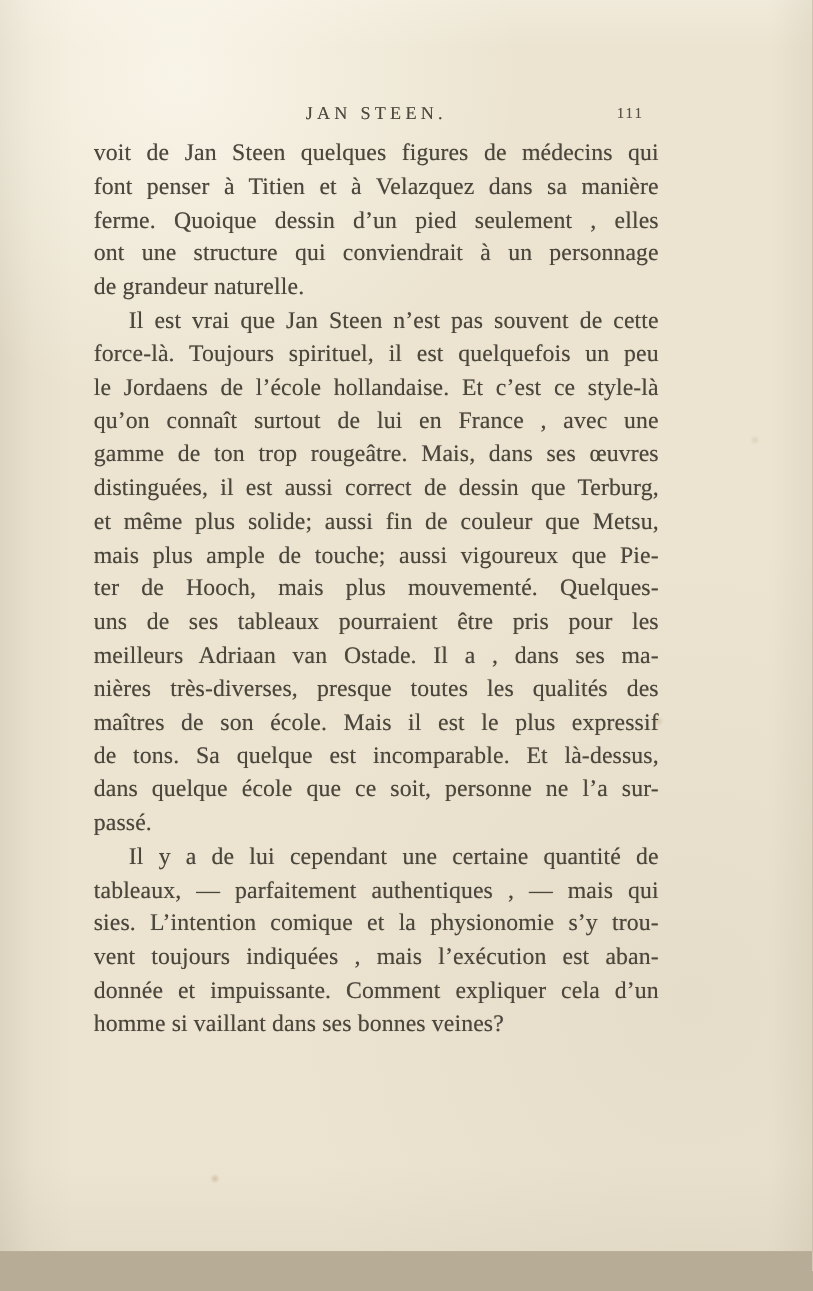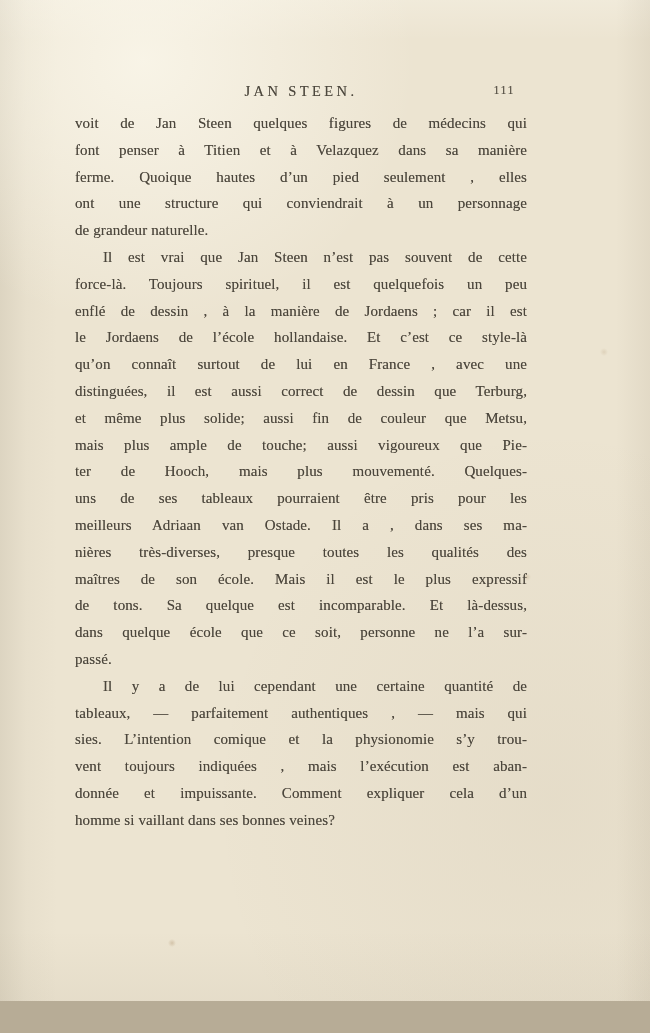--- a/index.html
+++ b/index.html
@@ -31,21 +31,21 @@
     text-shadow:0 0 0.5px rgba(80,72,60,0.55);
   }
   .page-number{
     position:absolute;right:12px;top:0;
     font-size:12px;letter-spacing:1.5px;
     color:#555046;
     text-shadow:0 0 0.5px rgba(80,72,60,0.5);
   }
   .text-block{
     position:absolute;left:75px;top:110px;width:452px;
-    font-size:15px;
+    font-size:19px;
     letter-spacing:0.1px;
     text-shadow:0 0 0.55px rgba(78,70,58,0.55);
   }
   .para{margin:0;}
   .line{
     height:26.8px;line-height:26.8px;
     overflow:hidden;
     text-align:justify;
     text-align-last:justify;
   }
@@ -84,30 +84,30 @@
 <div class="page">
   <div class="header">
     <span class="running-title">JAN STEEN.</span>
     <span class="page-number">111</span>
   </div>
 
   <div class="text-block" id="text-block">
       <div class="para">
         <div class="line">voit de Jan Steen quelques figures de médecins qui</div>
         <div class="line">font penser à Titien et à Velazquez dans sa manière</div>
-        <div class="line">ferme. Quoique hautes d’un pied seulement , elles</div>
+        <div class="line">ferme. Quoique dessin d’un pied seulement , elles</div>
         <div class="line">ont une structure qui conviendrait à un personnage</div>
         <div class="line last">de grandeur naturelle.</div>
       </div>
       <div class="para">
         <div class="line indent">Il est vrai que Jan Steen n’est pas souvent de cette</div>
         <div class="line">force-là. Toujours spirituel, il est quelquefois un peu</div>
-        <div class="line">enflé de dessin , à la manière de Jordaens ; car il est</div>
         <div class="line">le Jordaens de l’école hollandaise. Et c’est ce style-là</div>
         <div class="line">qu’on connaît surtout de lui en France , avec une</div>
+        <div class="line">gamme de ton trop rougeâtre. Mais, dans ses œuvres</div>
         <div class="line">distinguées, il est aussi correct de dessin que Terburg,</div>
         <div class="line">et même plus solide; aussi fin de couleur que Metsu,</div>
         <div class="line">mais plus ample de touche; aussi vigoureux que Pie-</div>
         <div class="line">ter de Hooch, mais plus mouvementé. Quelques-</div>
         <div class="line">uns de ses tableaux pourraient être pris pour les</div>
         <div class="line">meilleurs Adriaan van Ostade. Il a , dans ses ma-</div>
         <div class="line">nières très-diverses, presque toutes les qualités des</div>
         <div class="line">maîtres de son école. Mais il est le plus expressif</div>
         <div class="line">de tons. Sa quelque est incomparable. Et là-dessus,</div>
         <div class="line">dans quelque école que ce soit, personne ne l’a sur-</div>

